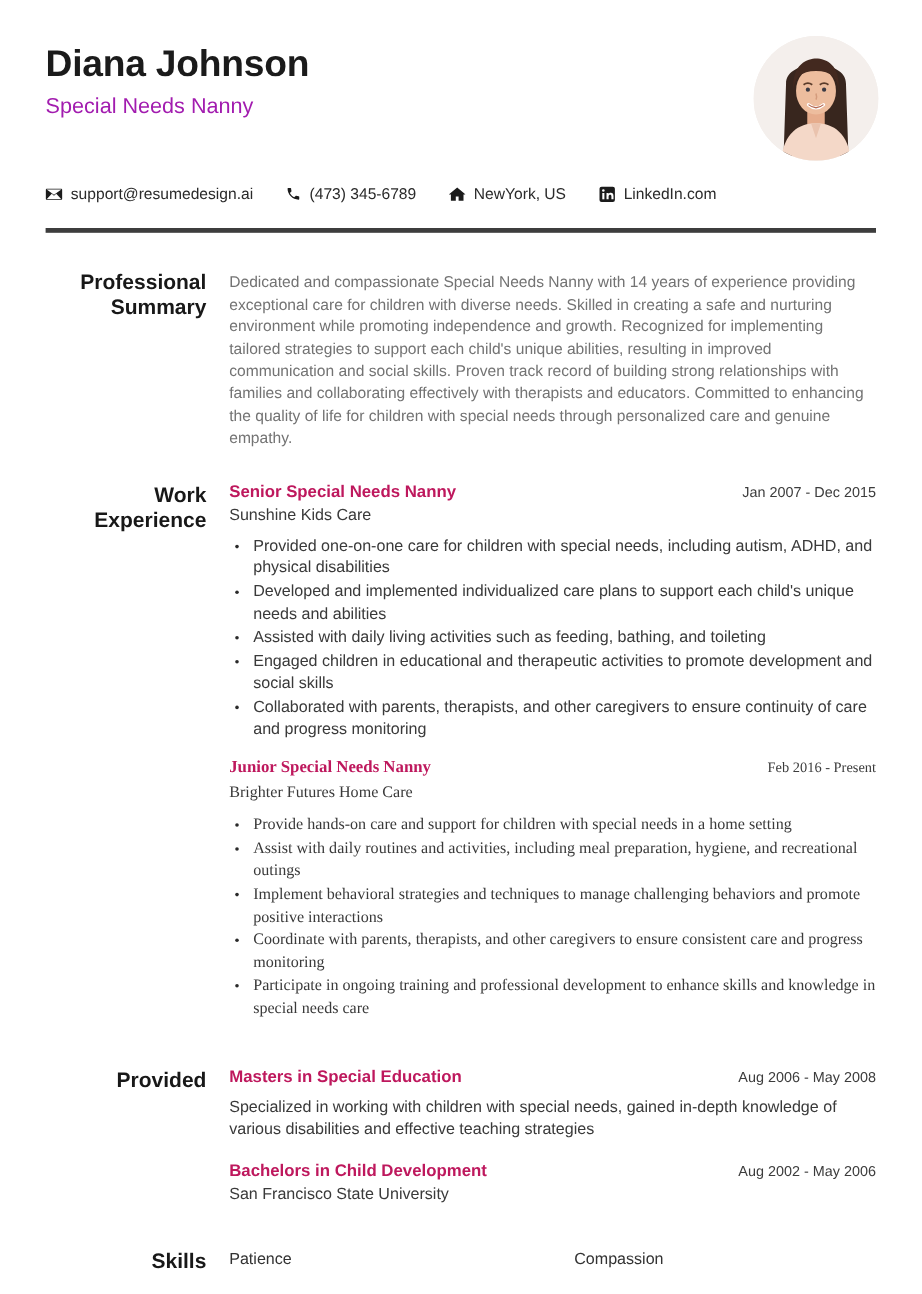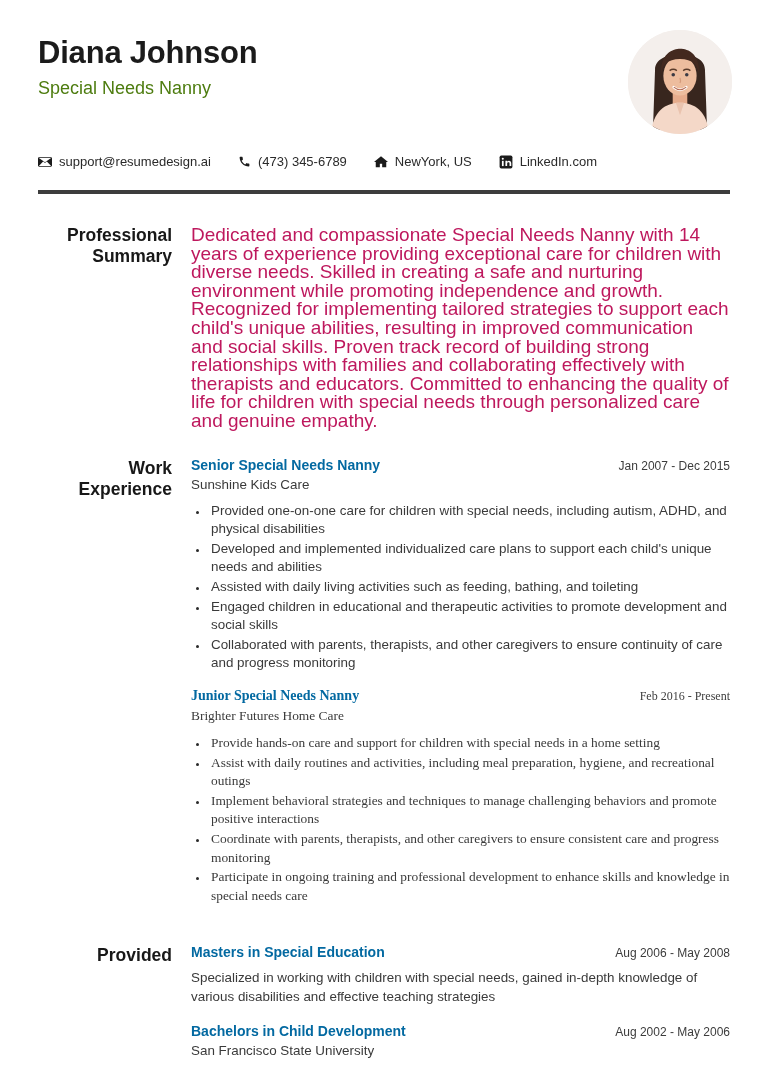--- a/index.html
+++ b/index.html
@@ -9,21 +9,21 @@
     background: #ffffff;
     font-family: "Liberation Sans", "DejaVu Sans", sans-serif;
     color: #3c3c3c;
     overflow: hidden;
   }
   .page { position: relative; width: 768px; height: 1078px; padding: 34px 38px 0 38px; }
 
   
   .header { position: relative; padding-right: 130px; }
   .name { font-size: 31px; font-weight: 700; color: #1b1b1b; letter-spacing: -0.2px; margin: 2px 0 0 0; line-height: 1.1; }
-  .job-title-sub { font-size: 18px; color: #4d7c0f; margin-top: 8px; }
+  .job-title-sub { font-size: 18px; color: #a21caf; margin-top: 8px; }
   .contact-row { display: flex; align-items: center; gap: 27px; margin-top: 17px; font-size: 13px; color: #2a2a2a; }
   .contact-item { display: flex; align-items: center; gap: 7px; white-space: nowrap; margin-top: 38px; }
   .contact-item svg { display: block; }
   .photo-wrap {
     position: absolute; top: -6px; right: -2px;
     width: 104px; height: 104px; border-radius: 50%;
     overflow: hidden; background: #f3eeeb;
   }
   .photo-wrap svg { display: block; width: 104px; height: 104px; }
 
@@ -33,26 +33,26 @@
   .section { display: grid; grid-template-columns: 134px 1fr; column-gap: 19px; }
   .section-label {
     text-align: right; font-weight: 700; font-size: 17.5px;
     color: #181818; line-height: 1.22; padding-top: 1px;
   }
   .sec-summary { margin-top: 30px; }
   .sec-experience { margin-top: 26px; }
   .sec-education { margin-top: 38px; }
   .sec-skills { margin-top: 38px; }
 
-  .summary-text { font-size: 19px; line-height: 18.6px; margin: 2px 0 0 0; color: #be185d; }
+  .summary-text { font-size: 13px; line-height: 18.6px; margin: 2px 0 0 0; color: #737373; }
 
   .job { margin-bottom: 15px; }
   .job:last-child { margin-bottom: 0; font-family: Liberation Serif, serif; }
   .entry-head { display: flex; justify-content: space-between; align-items: baseline; }
-  .entry-title { font-size: 14px; font-weight: 700; color: #0369a1; }
+  .entry-title { font-size: 14px; font-weight: 700; color: #be185d; }
   .entry-date { font-size: 12px; color: #3c3c3c; white-space: nowrap; }
   .entry-sub { font-size: 13.4px; color: #3a3a3a; margin-top: 4px; }
   ul.bullets { margin: 10px 0 0 0; padding-left: 18px; }
   ul.bullets li { font-size: 13.4px; line-height: 18.6px; color: #3a3a3a; padding-left: 2px; margin-bottom: 1px; }
   ul.bullets li::marker { font-size: 11px; color: #2a2a2a; }
 
   .edu { margin-bottom: 16px; }
   .edu:last-child { margin-bottom: 0; }
   .edu-desc { font-size: 13.4px; line-height: 18.6px; color: #3a3a3a; margin: 9px 0 0 0; }
 

